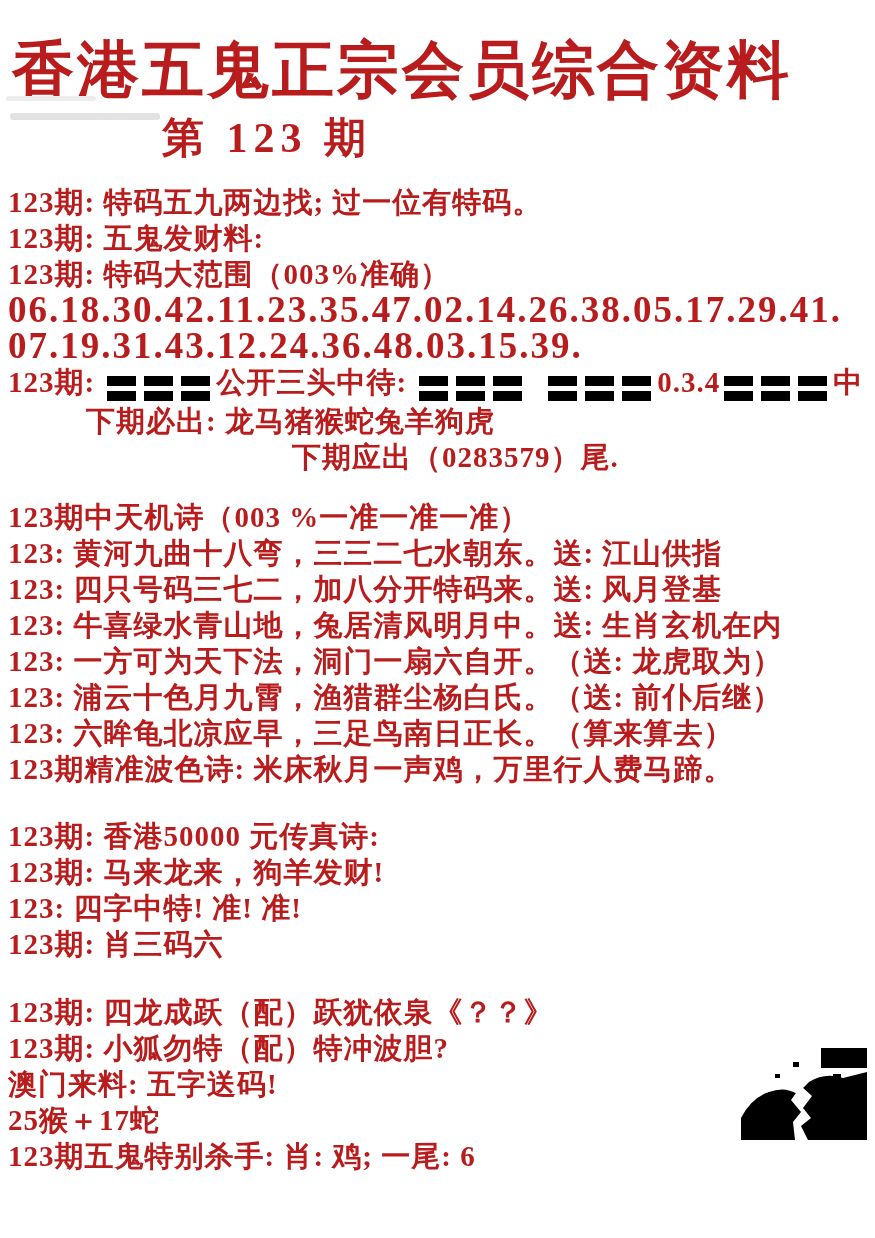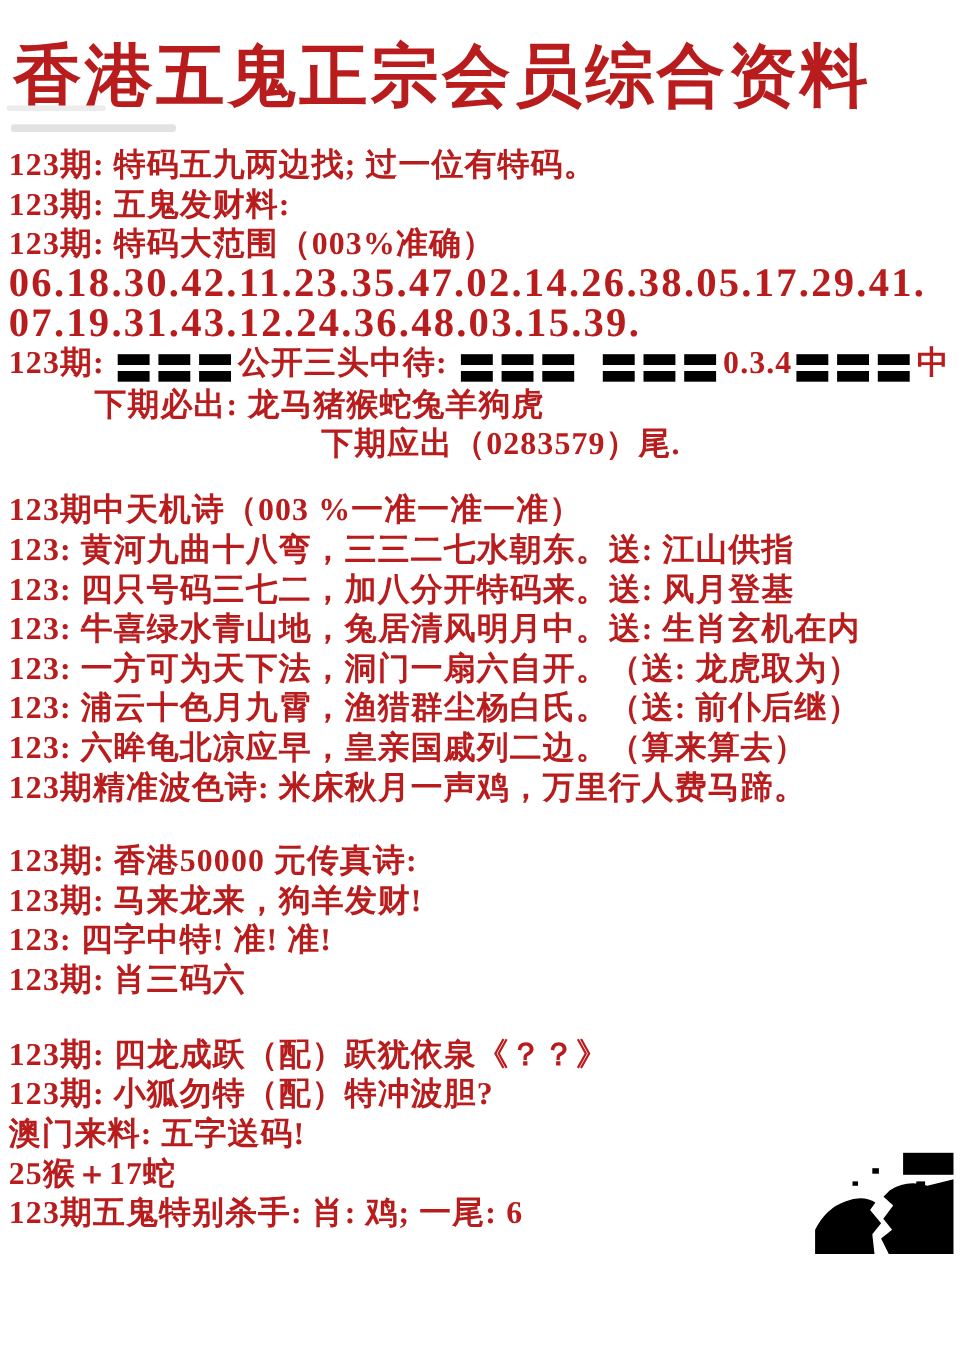--- a/index.html
+++ b/index.html
@@ -64,20 +64,21 @@
 </style>
 </head>
 <body>
 
 <div class="page">
 
   <div class="smudge smudge-a"></div>
   <div class="smudge smudge-b"></div>
 
   <div class="title">香港五鬼正宗会员综合资料</div>
+  <div class="issue">第 123 期</div>
 
   <div class="sec sec-tips">
     <div class="ln">123期: 特码五九两边找; 过一位有特码。</div>
     <div class="ln">123期: 五鬼发财料:</div>
     <div class="ln">123期: 特码大范围（003%准确）</div>
     <div class="ln ln-nums">06.18.30.42.11.23.35.47.02.14.26.38.05.17.29.41.</div>
     <div class="ln ln-nums">07.19.31.43.12.24.36.48.03.15.39.</div>
 
     <div class="ln">
       <span>123期:</span>
@@ -89,21 +90,21 @@
     <div class="ln indent-2">下期应出（0283579）尾.</div>
   </div>
 
   <div class="sec sec-tianji">
     <div class="ln">123期中天机诗（003 %一准一准一准）</div>
     <div class="ln">123: 黄河九曲十八弯，三三二七水朝东。送: 江山供指</div>
     <div class="ln">123: 四只号码三七二，加八分开特码来。送: 风月登基</div>
     <div class="ln">123: 牛喜绿水青山地，兔居清风明月中。送: 生肖玄机在内</div>
     <div class="ln">123: 一方可为天下法，洞门一扇六自开。（送: 龙虎取为）</div>
     <div class="ln">123: 浦云十色月九霄，渔猎群尘杨白氏。（送: 前仆后继）</div>
-    <div class="ln">123: 六眸龟北凉应早，皇亲国戚列二边。（算来算去）</div>
+    <div class="ln">123: 六眸龟北凉应早，三足鸟南日正长。（算来算去）</div>
     <div class="ln">123期精准波色诗: 米床秋月一声鸡，万里行人费马蹄。</div>
   </div>
 
   <div class="sec sec-fax">
     <div class="ln">123期: 香港50000 元传真诗:</div>
     <div class="ln">123期: 马来龙来，狗羊发财!</div>
     <div class="ln">123: 四字中特! 准! 准!</div>
     <div class="ln">123期: 肖三码六</div>
   </div>
 

